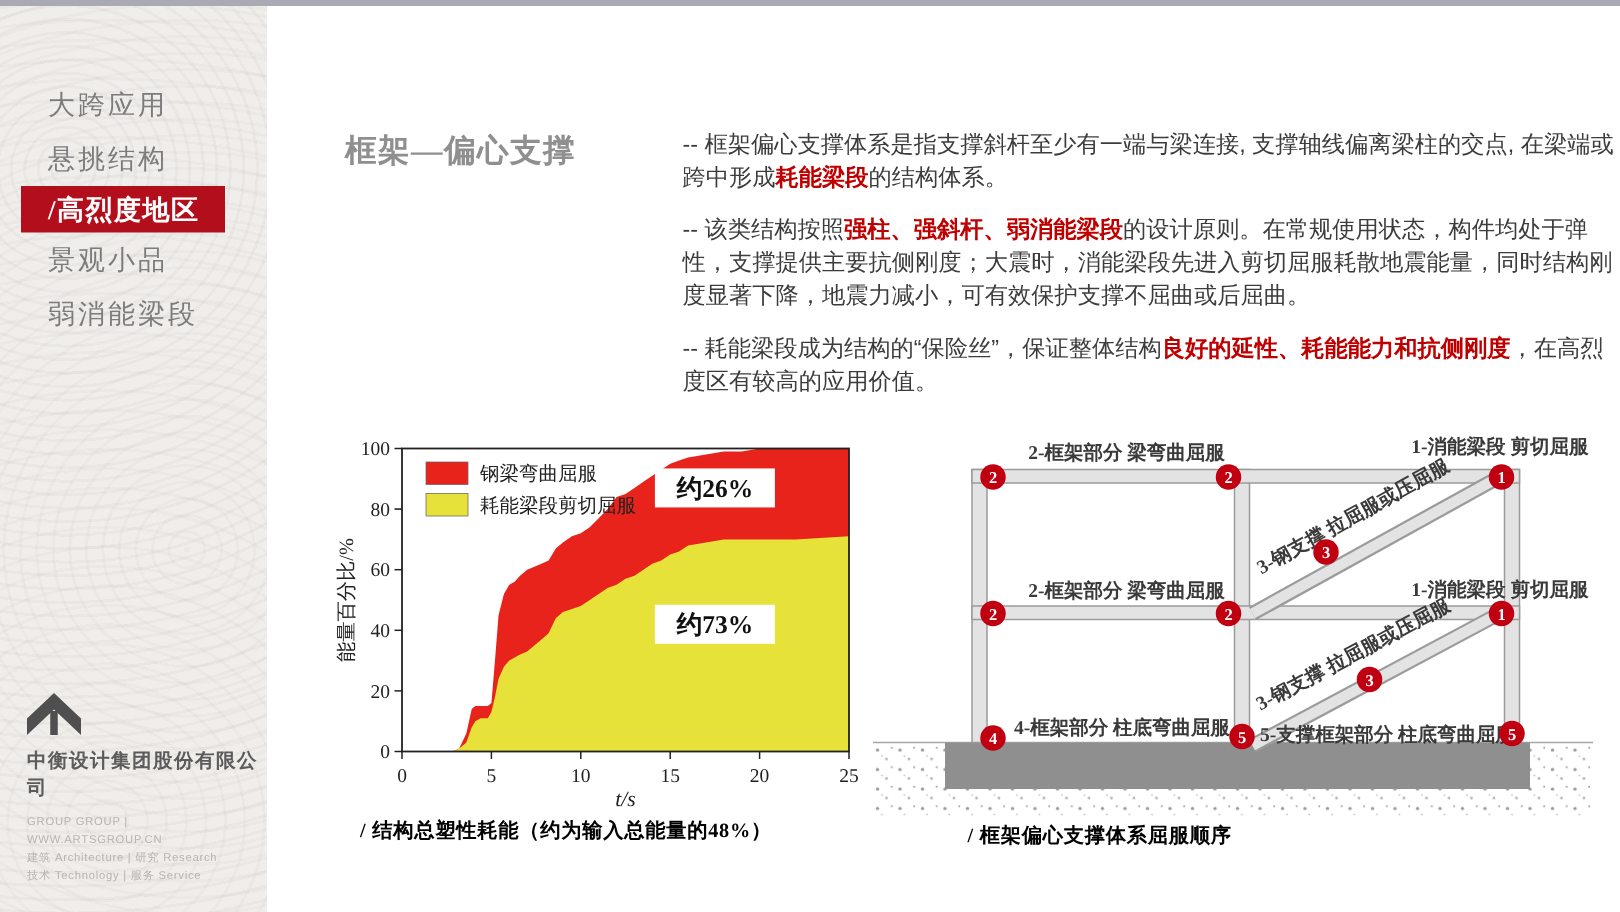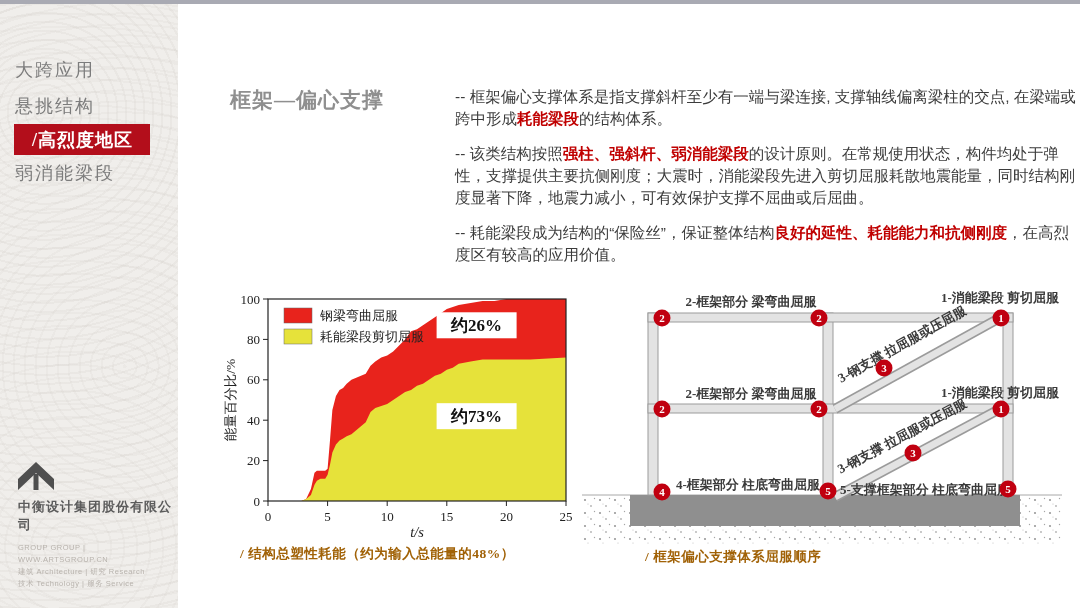--- a/index.html
+++ b/index.html
@@ -12,21 +12,21 @@
   .sidebar{
     position:absolute;left:0;top:4px;width:178px;height:604px;
     background-color:#f0eeeb;
     background-image:
       repeating-radial-gradient(circle at 25% 18%, rgba(205,200,194,0.18) 0 2px, rgba(255,255,255,0) 2px 9px),
       repeating-radial-gradient(circle at 70% 60%, rgba(205,200,194,0.14) 0 2px, rgba(255,255,255,0) 2px 11px),
       repeating-radial-gradient(circle at 40% 90%, rgba(205,200,194,0.14) 0 2px, rgba(255,255,255,0) 2px 13px);
   }
   .menu{position:absolute;left:0;top:48px;width:178px;font-family:"Liberation Serif",serif;}
   .menu-item{
-    height:36px;display:flex;align-items:center;padding-left:15px;
+    height:36px;display:flex;align-items:center;padding-left:32px;
     font-size:18px;letter-spacing:2px;color:#7c7c7c;cursor:pointer;
   }
   .menu-item.active{
     background:#b30e1b;color:#ffffff;font-weight:bold;
     margin-left:14px;margin-right:28px;padding-left:18px;height:31px;
     letter-spacing:1px;
   }
   .company{position:absolute;left:18px;bottom:18px;width:160px;}
   .company .logo{display:block;margin-bottom:8px;}
   .company .name{
@@ -39,38 +39,39 @@
     position:absolute;left:208px;top:86px;
     font-family:"Liberation Serif",serif;font-weight:bold;
     font-size:21px;color:#8f8f8f;letter-spacing:1px;margin-left:22px;
   }
   .paragraphs{position:absolute;left:455px;top:86px;width:624px;
     font-size:15.5px;color:#3c3c3c;line-height:1.42;}
   .paragraphs p{margin:0 0 13px 0;}
   .em-red{color:#c00000;font-weight:bold;}
   .figure-caption{
     position:absolute;font-family:"Liberation Serif",serif;font-weight:bold;
-    font-size:13.5px;color:#a16207;letter-spacing:0.5px;
+    font-size:13.5px;color:#000000;letter-spacing:0.5px;
   }
   #chart-caption{left:240px;top:545px;}
   #diagram-caption{left:645px;top:548px;}
   .chart-wrap{position:absolute;left:222px;top:291px;}
   .diagram-wrap{position:absolute;left:582px;top:288px;}
   svg text{font-family:"Liberation Serif",serif;}
 </style>
 </head>
 <body>
 
 <div class="top-rule"></div>
 
 <div class="sidebar">
   <div class="menu">
     <div class="menu-item">大跨应用</div>
     <div class="menu-item">悬挑结构</div>
     <div class="menu-item active">/高烈度地区</div>
+    <div class="menu-item">景观小品</div>
     <div class="menu-item">弱消能梁段</div>
   </div>
   <div class="company">
     <svg class="logo" width="36" height="28" viewBox="0 0 36 28">
       <path d="M18 0 L36 17 L36 28 L18 11 L0 28 L0 17 Z" fill="#4f4f4f"></path>
       <rect x="15.5" y="12" width="5" height="16" fill="#4f4f4f"></rect>
     </svg>
     <div class="name">中衡设计集团股份有限公司</div>
     <div class="line">GROUP GROUP  |  WWW.ARTSGROUP.CN</div>
     <div class="line">建筑 Architecture  | 研究 Research</div>

